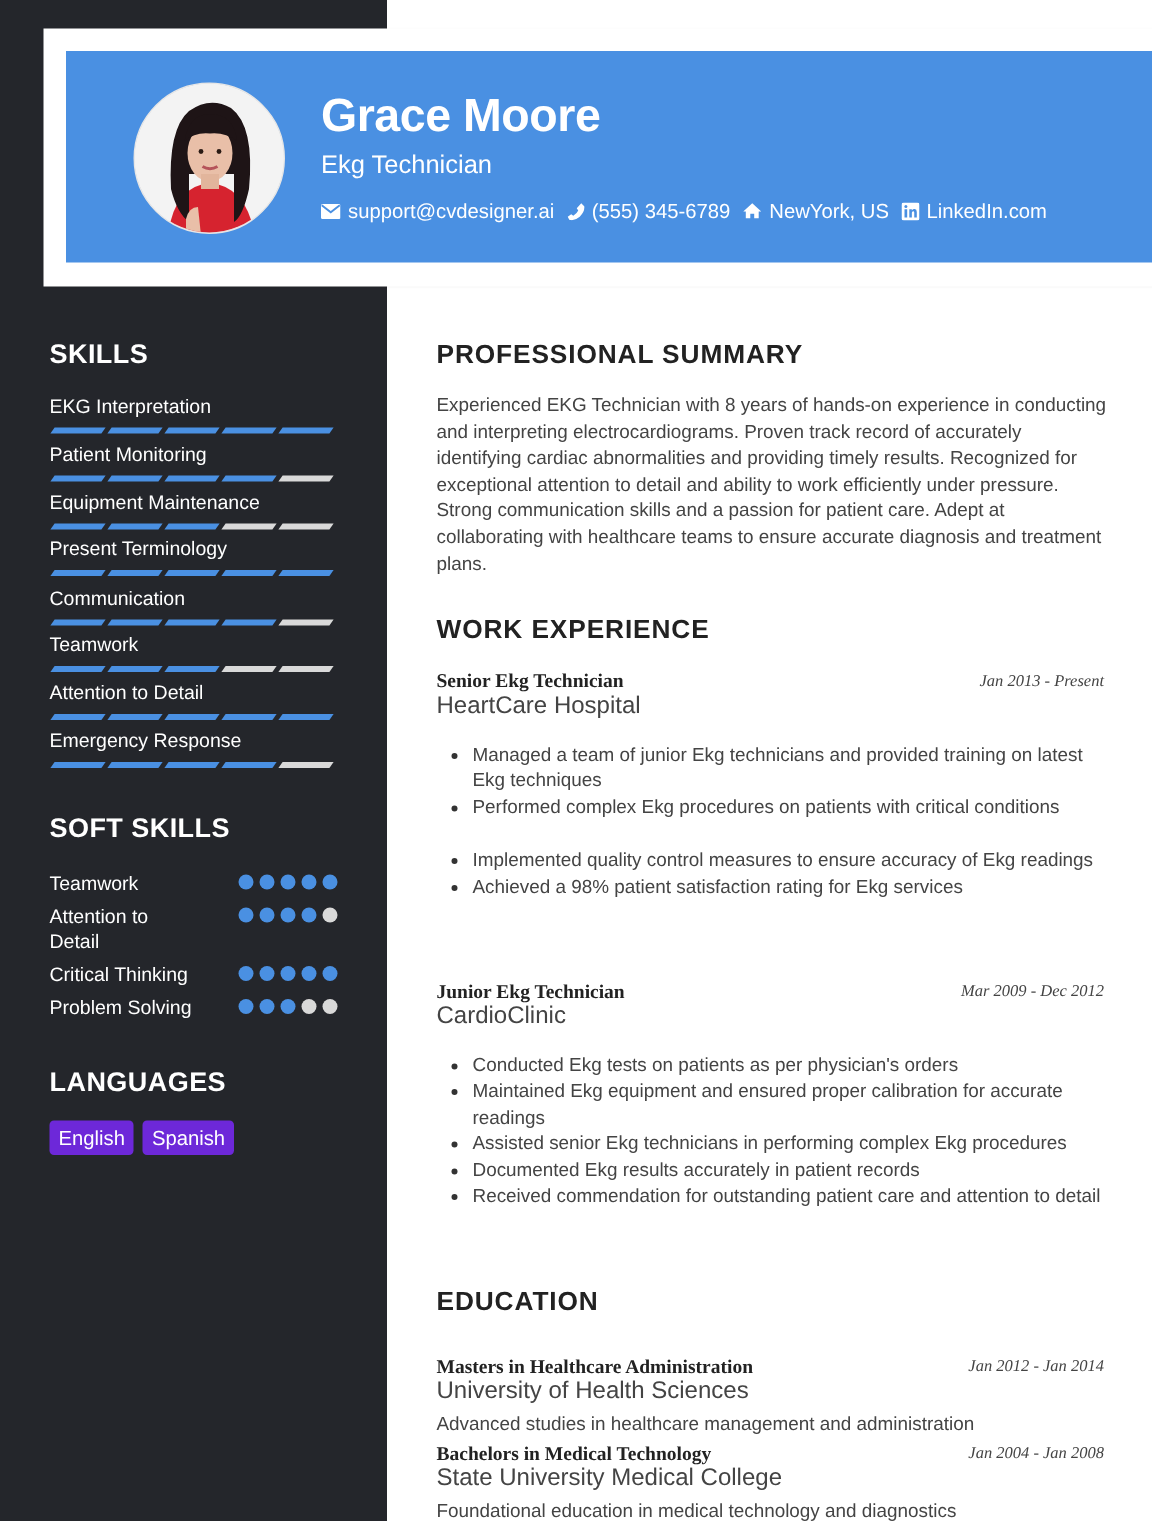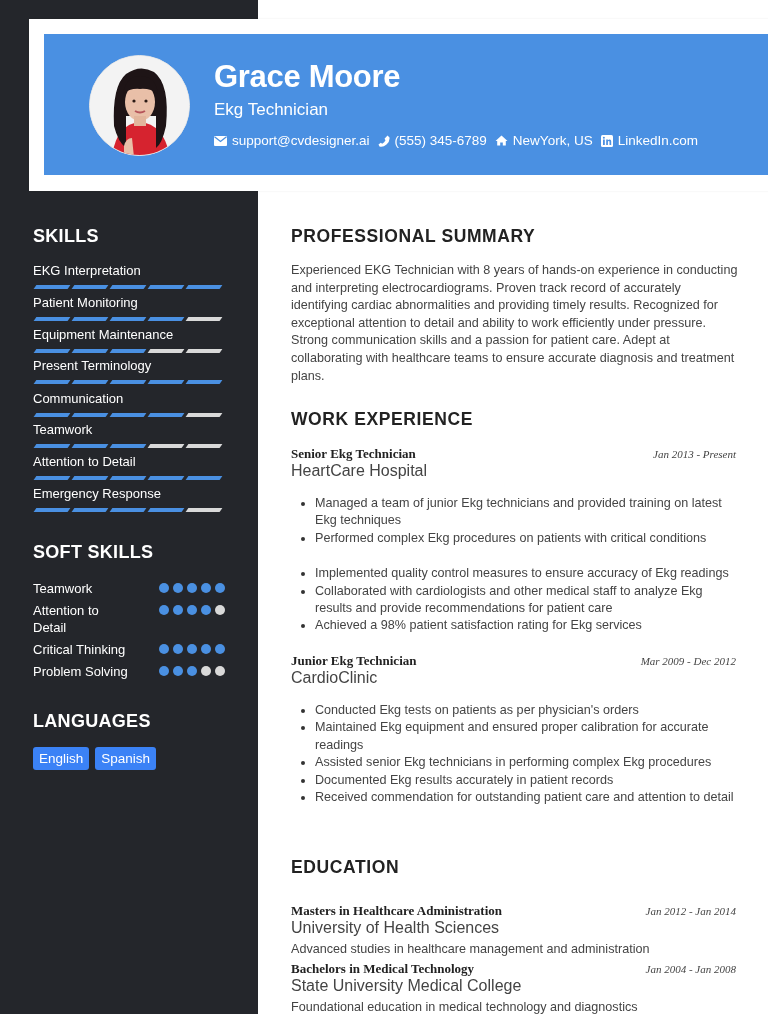--- a/index.html
+++ b/index.html
@@ -25,21 +25,21 @@
   .bar { width: 34px; height: 4px; transform: skewX(-35deg); background: #d9d9d9; }
   .bar.on { background: #4a90e2; }
 
   .soft { position: absolute; left: 33px; width: 192px; display: flex; justify-content: space-between; }
   .soft-label { font-size: 13px; color: #ffffff; line-height: 17px; width: 110px; }
   .dots { display: flex; gap: 4px; padding-top: 3px; }
   .dot { width: 10px; height: 10px; border-radius: 50%; background: #d9d9d9; }
   .dot.on { background: #4a90e2; }
 
   .langs { position: absolute; left: 33px; top: 747px; display: flex; gap: 6px; }
-  .lang { background: #3b82f6; color: #fff; font-size: 13.5px; padding: 3px 6px; border-radius: 3px; line-height: 17px; }
+  .lang { background: #6d28d9; color: #fff; font-size: 13.5px; padding: 3px 6px; border-radius: 3px; line-height: 17px; }
 
   .main { position: absolute; left: 291px; width: 445px; }
   .h2 { font-size: 17.5px; font-weight: bold; color: #222; letter-spacing: 0.6px; }
   .para { font-size: 12.6px; line-height: 17.6px; color: #444; }
   .job-row { display: flex; justify-content: space-between; align-items: center; font-family: Liberation Serif, serif; }
   .job-title { font-size: 13px; font-weight: bold; color: #222; }
   .date { font-size: 11px; font-style: italic; color: #444; }
   .company { font-size: 16px; color: #444; line-height: 18px; }
   ul.bul { list-style: none; margin-top: 15px; }
   ul.bul li { position: relative; padding-left: 24px; font-size: 12.6px; line-height: 17.4px; color: #444; }
@@ -242,21 +242,20 @@
 <div class="main" style="top:446px;">
   <div class="job-row">
     <span class="job-title">Senior Ekg Technician</span>
     <span class="date">Jan 2013 - Present</span>
   </div>
   <div class="company">HeartCare Hospital</div>
   <ul class="bul">
     <li>Managed a team of junior Ekg technicians and provided training on latest Ekg techniques</li>
     <li style="margin-bottom:18px;">Performed complex Ekg procedures on patients with critical conditions</li>
     <li>Implemented quality control measures to ensure accuracy of Ekg readings</li>
-    <li>Collaborated with cardiologists and other medical staff to analyze Ekg results and provide recommendations for patient care</li>
     <li>Achieved a 98% patient satisfaction rating for Ekg services</li>
   </ul>
 </div>
 
 <div class="main" style="top:653px;">
   <div class="job-row">
     <span class="job-title">Junior Ekg Technician</span>
     <span class="date">Mar 2009 - Dec 2012</span>
   </div>
   <div class="company">CardioClinic</div>

